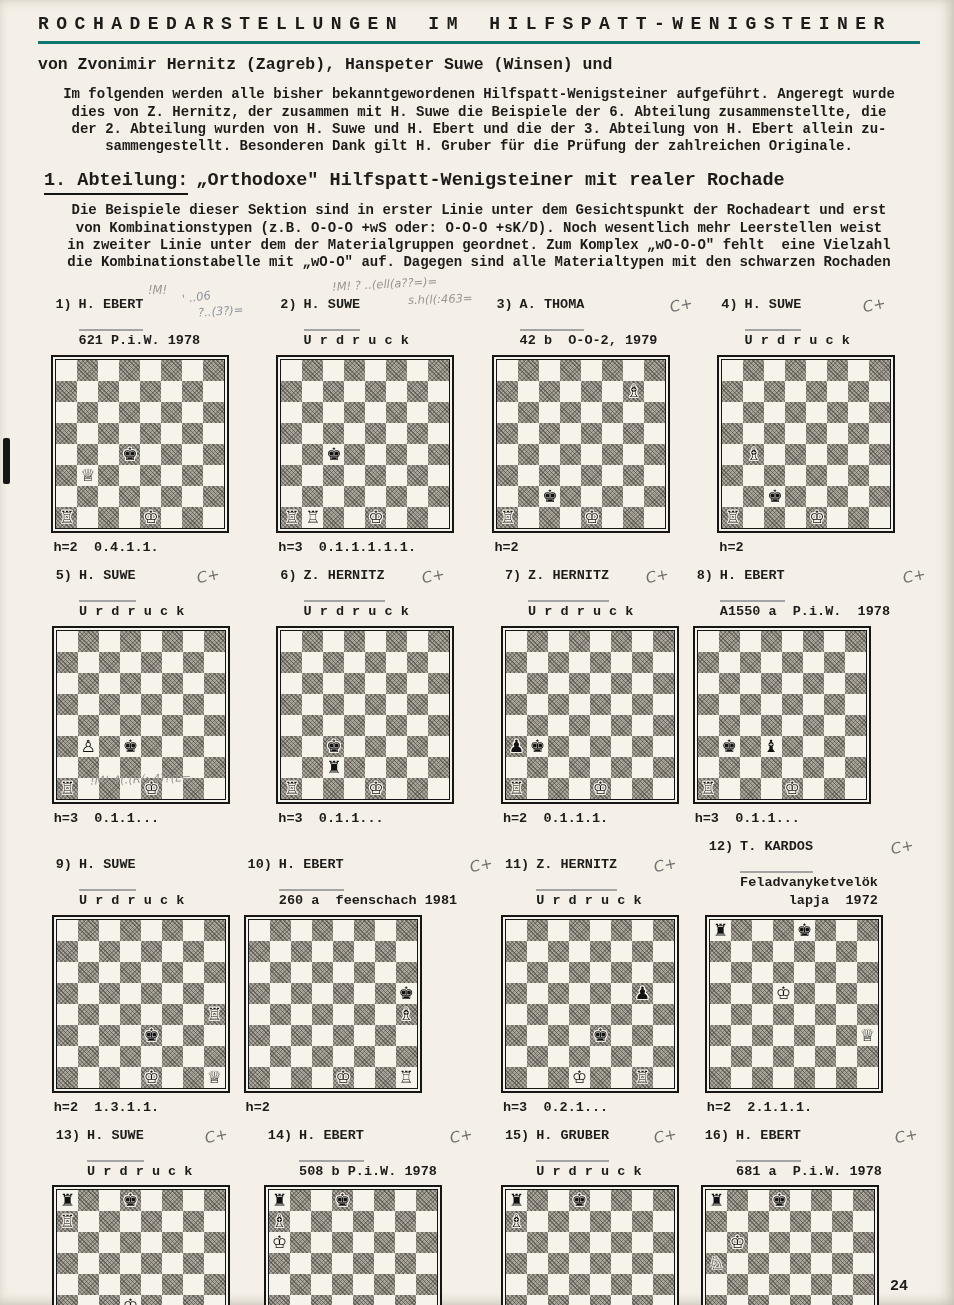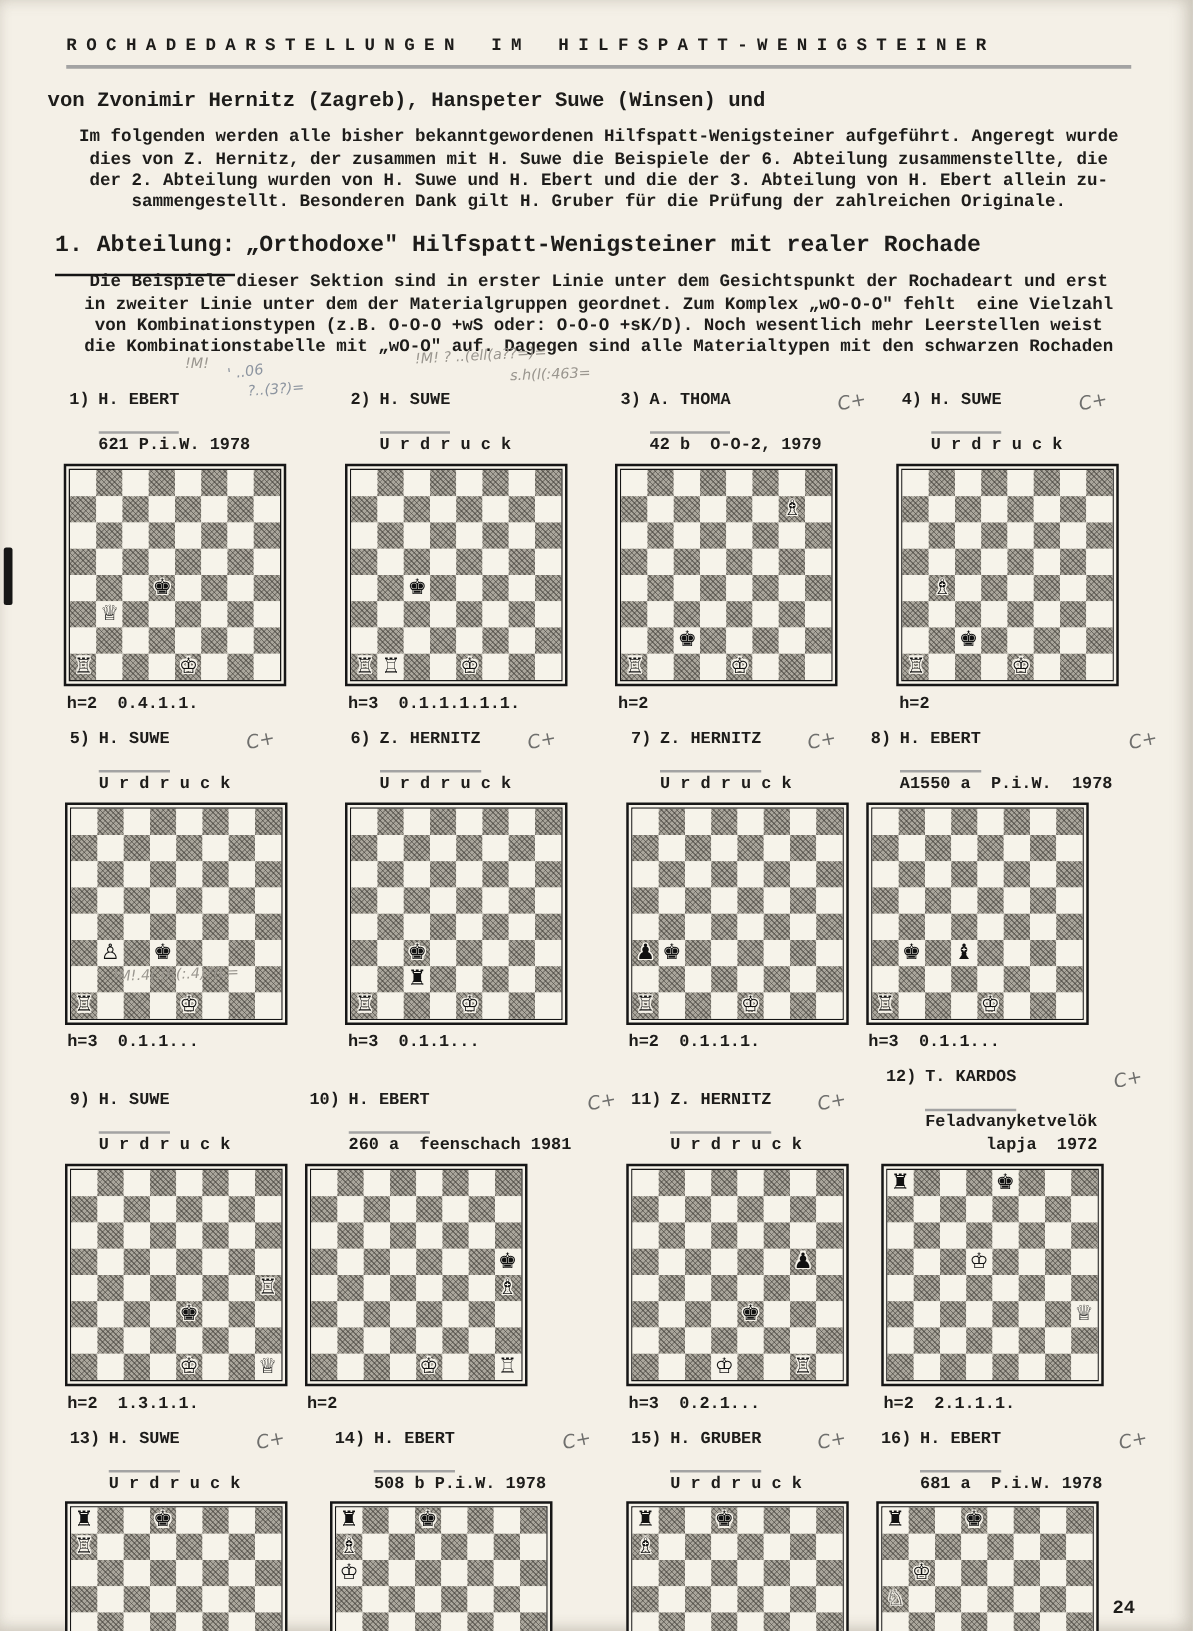--- a/index.html
+++ b/index.html
@@ -7,36 +7,36 @@
     position:relative;
     width:954px;height:1305px;
     background:#f4f0e7;
     font-family:"Liberation Mono","DejaVu Sans Mono",monospace;
     color:#1d1c1a;
     overflow:hidden;
     box-shadow:inset -6px 0 12px rgba(120,110,95,.25), inset 0 -4px 10px rgba(120,110,95,.15);
   }
   .content{padding:14px 34px 0 38px;}
   h1.title{
-    margin:15px;
-    font-size:14px;font-weight:bold;
+    margin:0;
+    font-size:18px;font-weight:bold;
     letter-spacing:7.5px;word-spacing:6px;
     white-space:nowrap;
-    border-bottom:3px solid #a3a3a3;
+    border-bottom:3px solid #0f766e;
     padding-bottom:7px;
   }
   .authors{margin-top:10px;font-size:16.5px;font-weight:bold;line-height:1.3;}
   .authors .indent{padding-left:34px;}
   .para{margin-top:11px;font-size:14px;font-weight:bold;line-height:1.23;text-align:center;}
   .para div{white-space:pre;}
   h2.section{
     margin:15px 0 0 6px;
     font-size:18.5px;font-weight:bold;white-space:nowrap;
   }
-  h2.section .ul{border-bottom:2px solid #141414;padding-bottom:12px;}
+  h2.section .ul{border-bottom:2px solid #141414;padding-bottom:2px;}
   h2.section .rest{padding-left:8px;}
   .diagram-grid{
     margin-top:26px;
     display:grid;
     grid-template-columns:repeat(4,1fr);
     row-gap:13px;
     align-items:end;
     justify-items:center;
   }
   .card{display:flex;flex-direction:column;align-items:flex-start;width:max-content;}
@@ -127,22 +127,22 @@
       <div>der 2. Abteilung wurden von H. Suwe und H. Ebert und die der 3. Abteilung von H. Ebert allein zu-</div>
       <div>sammengestellt. Besonderen Dank gilt H. Gruber für die Prüfung der zahlreichen Originale.</div>
     </div>
 
     <h2 class="section">
       <span class="ul">1. Abteilung:</span><span class="rest">„Orthodoxe" Hilfspatt-Wenigsteiner mit realer Rochade</span>
     </h2>
 
     <div class="para">
       <div>Die Beispiele dieser Sektion sind in erster Linie unter dem Gesichtspunkt der Rochadeart und erst</div>
+      <div>von Kombinationstypen (z.B. O-O-O +wS oder: O-O-O +sK/D). Noch wesentlich mehr Leerstellen weist</div>
       <div>in zweiter Linie unter dem der Materialgruppen geordnet. Zum Komplex „wO-O-O" fehlt  eine Vielzahl</div>
-      <div>von Kombinationstypen (z.B. O-O-O +wS oder: O-O-O +sK/D). Noch wesentlich mehr Leerstellen weist</div>
       <div>die Kombinationstabelle mit „wO-O" auf. Dagegen sind alle Materialtypen mit den schwarzen Rochaden</div>
     </div>
 
     <div class="diagram-grid">
         <div class="card">
           <div class="caption">
             <span class="dnum">1)</span>
             <div class="cap-lines">
               <div class="author">H. EBERT</div>
               <div class="src">621 P.i.W. 1978</div>

